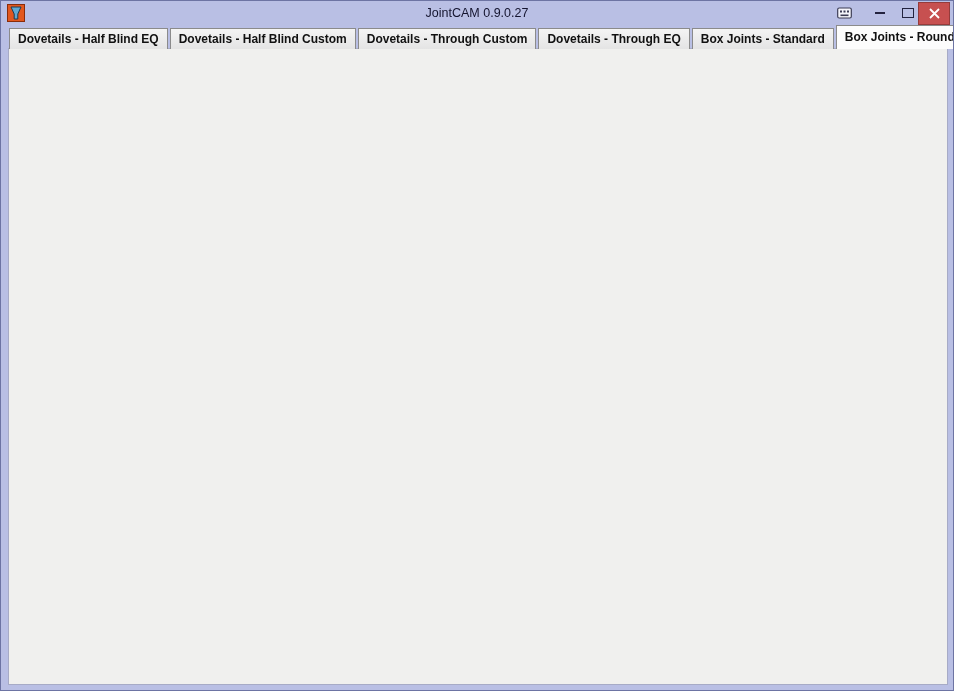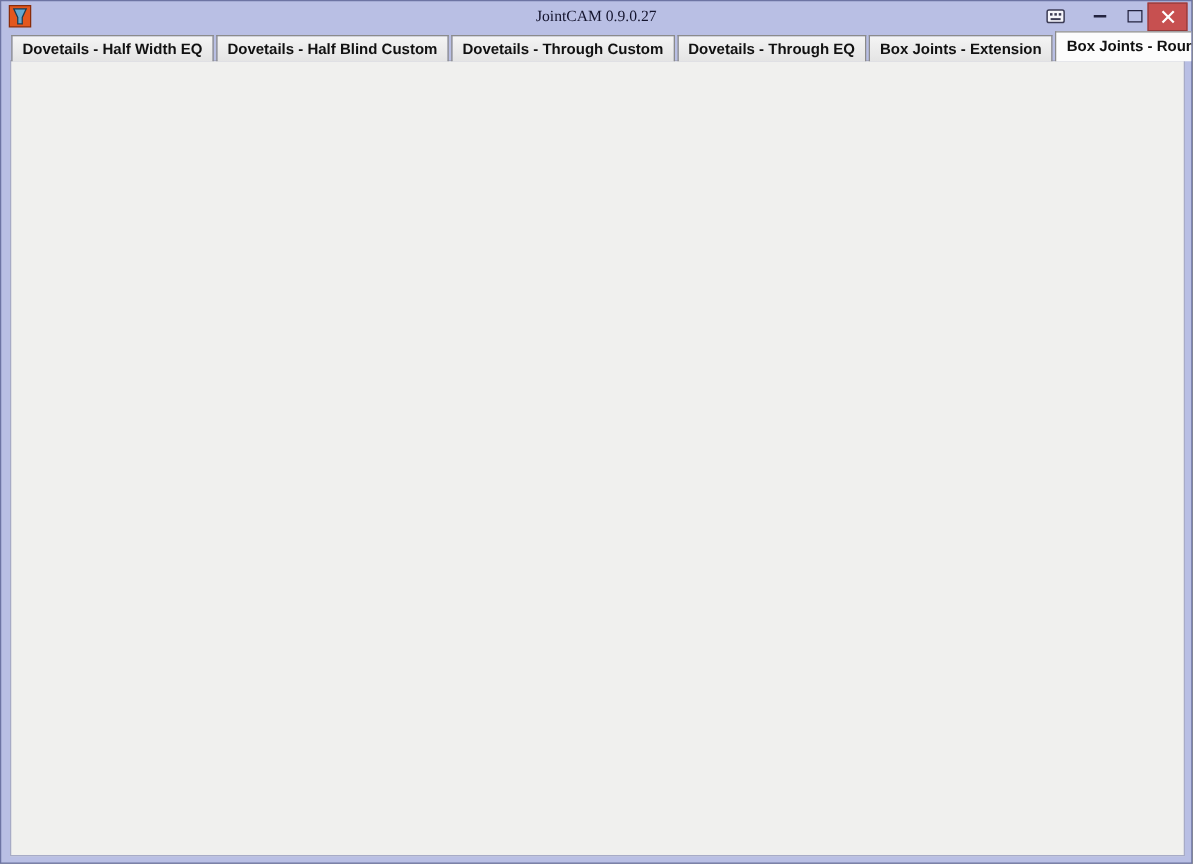--- a/index.html
+++ b/index.html
@@ -1,19 +1,19 @@
 <!DOCTYPE html>
 <html><head>
 <meta charset="utf-8">
 <style>
   html,body{margin:0;padding:0;background:#555;}
   body{width:954px;height:691px;position:relative;font-family:"Liberation Sans",sans-serif;color:#000;}
   .window{position:absolute;left:0;top:0;width:954px;height:691px;background:#b9bfe4;border:1px solid #6d74a3;box-sizing:border-box;overflow:hidden;}
   .titlebar{position:absolute;left:0;top:0;width:100%;height:25px;}
-  .title-text{position:absolute;left:0;top:5px;width:100%;text-align:center;font-size:12.5px;color:#14142e;font-family:Liberation Serif, serif;}
+  .title-text{position:absolute;left:0;top:5px;width:100%;text-align:center;font-size:12.5px;color:#14142e;}
   .app-icon{position:absolute;left:6px;top:3px;}
   .winbtn{position:absolute;display:flex;align-items:center;justify-content:center;cursor:default;}
   .btn-kbd{left:832px;top:3px;width:24px;height:18px;}
   .btn-min{left:866px;top:3px;width:26px;height:18px;}
   .btn-min i{display:block;width:10px;height:0;border-bottom:2px solid #23233f;}
   .btn-max{left:894px;top:3px;width:26px;height:18px;}
   .btn-max i{display:block;width:10px;height:8px;border:1.4px solid #23233f;}
   .btn-close{left:917px;top:1px;width:30px;height:21px;background:#c75050;border:1px solid #953b3b;}
   .btn-close svg{display:block;}
 
@@ -69,25 +69,25 @@
         <i></i>
       </div>
     <div class="winbtn btn-close">
       <svg width="11" height="11" viewBox="0 0 11 11">
           <path d="M1,1 L10,10 M10,1 L1,10" stroke="#fff" stroke-width="1.8"></path>
         </svg>
     </div>
   </div>
 
   <div class="tabbar">
-    <div class="tab">Dovetails - Half Width EQ</div>
+    <div class="tab">Dovetails - Half Blind EQ</div>
     <div class="tab">Dovetails - Half Blind Custom</div>
     <div class="tab">Dovetails - Through Custom</div>
     <div class="tab">Dovetails - Through EQ</div>
-    <div class="tab">Box Joints - Extension</div>
+    <div class="tab">Box Joints - Standard</div>
     <div class="tab active">Box Joints - Rounded</div>
 
   </div>
 
   <div class="client"></div>
 
   <div class="heading" style="left:14px;top:52px">Box Joint Parameters</div>
 
   <div class="flabel" style="top:80px">Width of Stock (W):</div>
   <input class="fval" style="left: 152px; top: 77px;" value="5">

